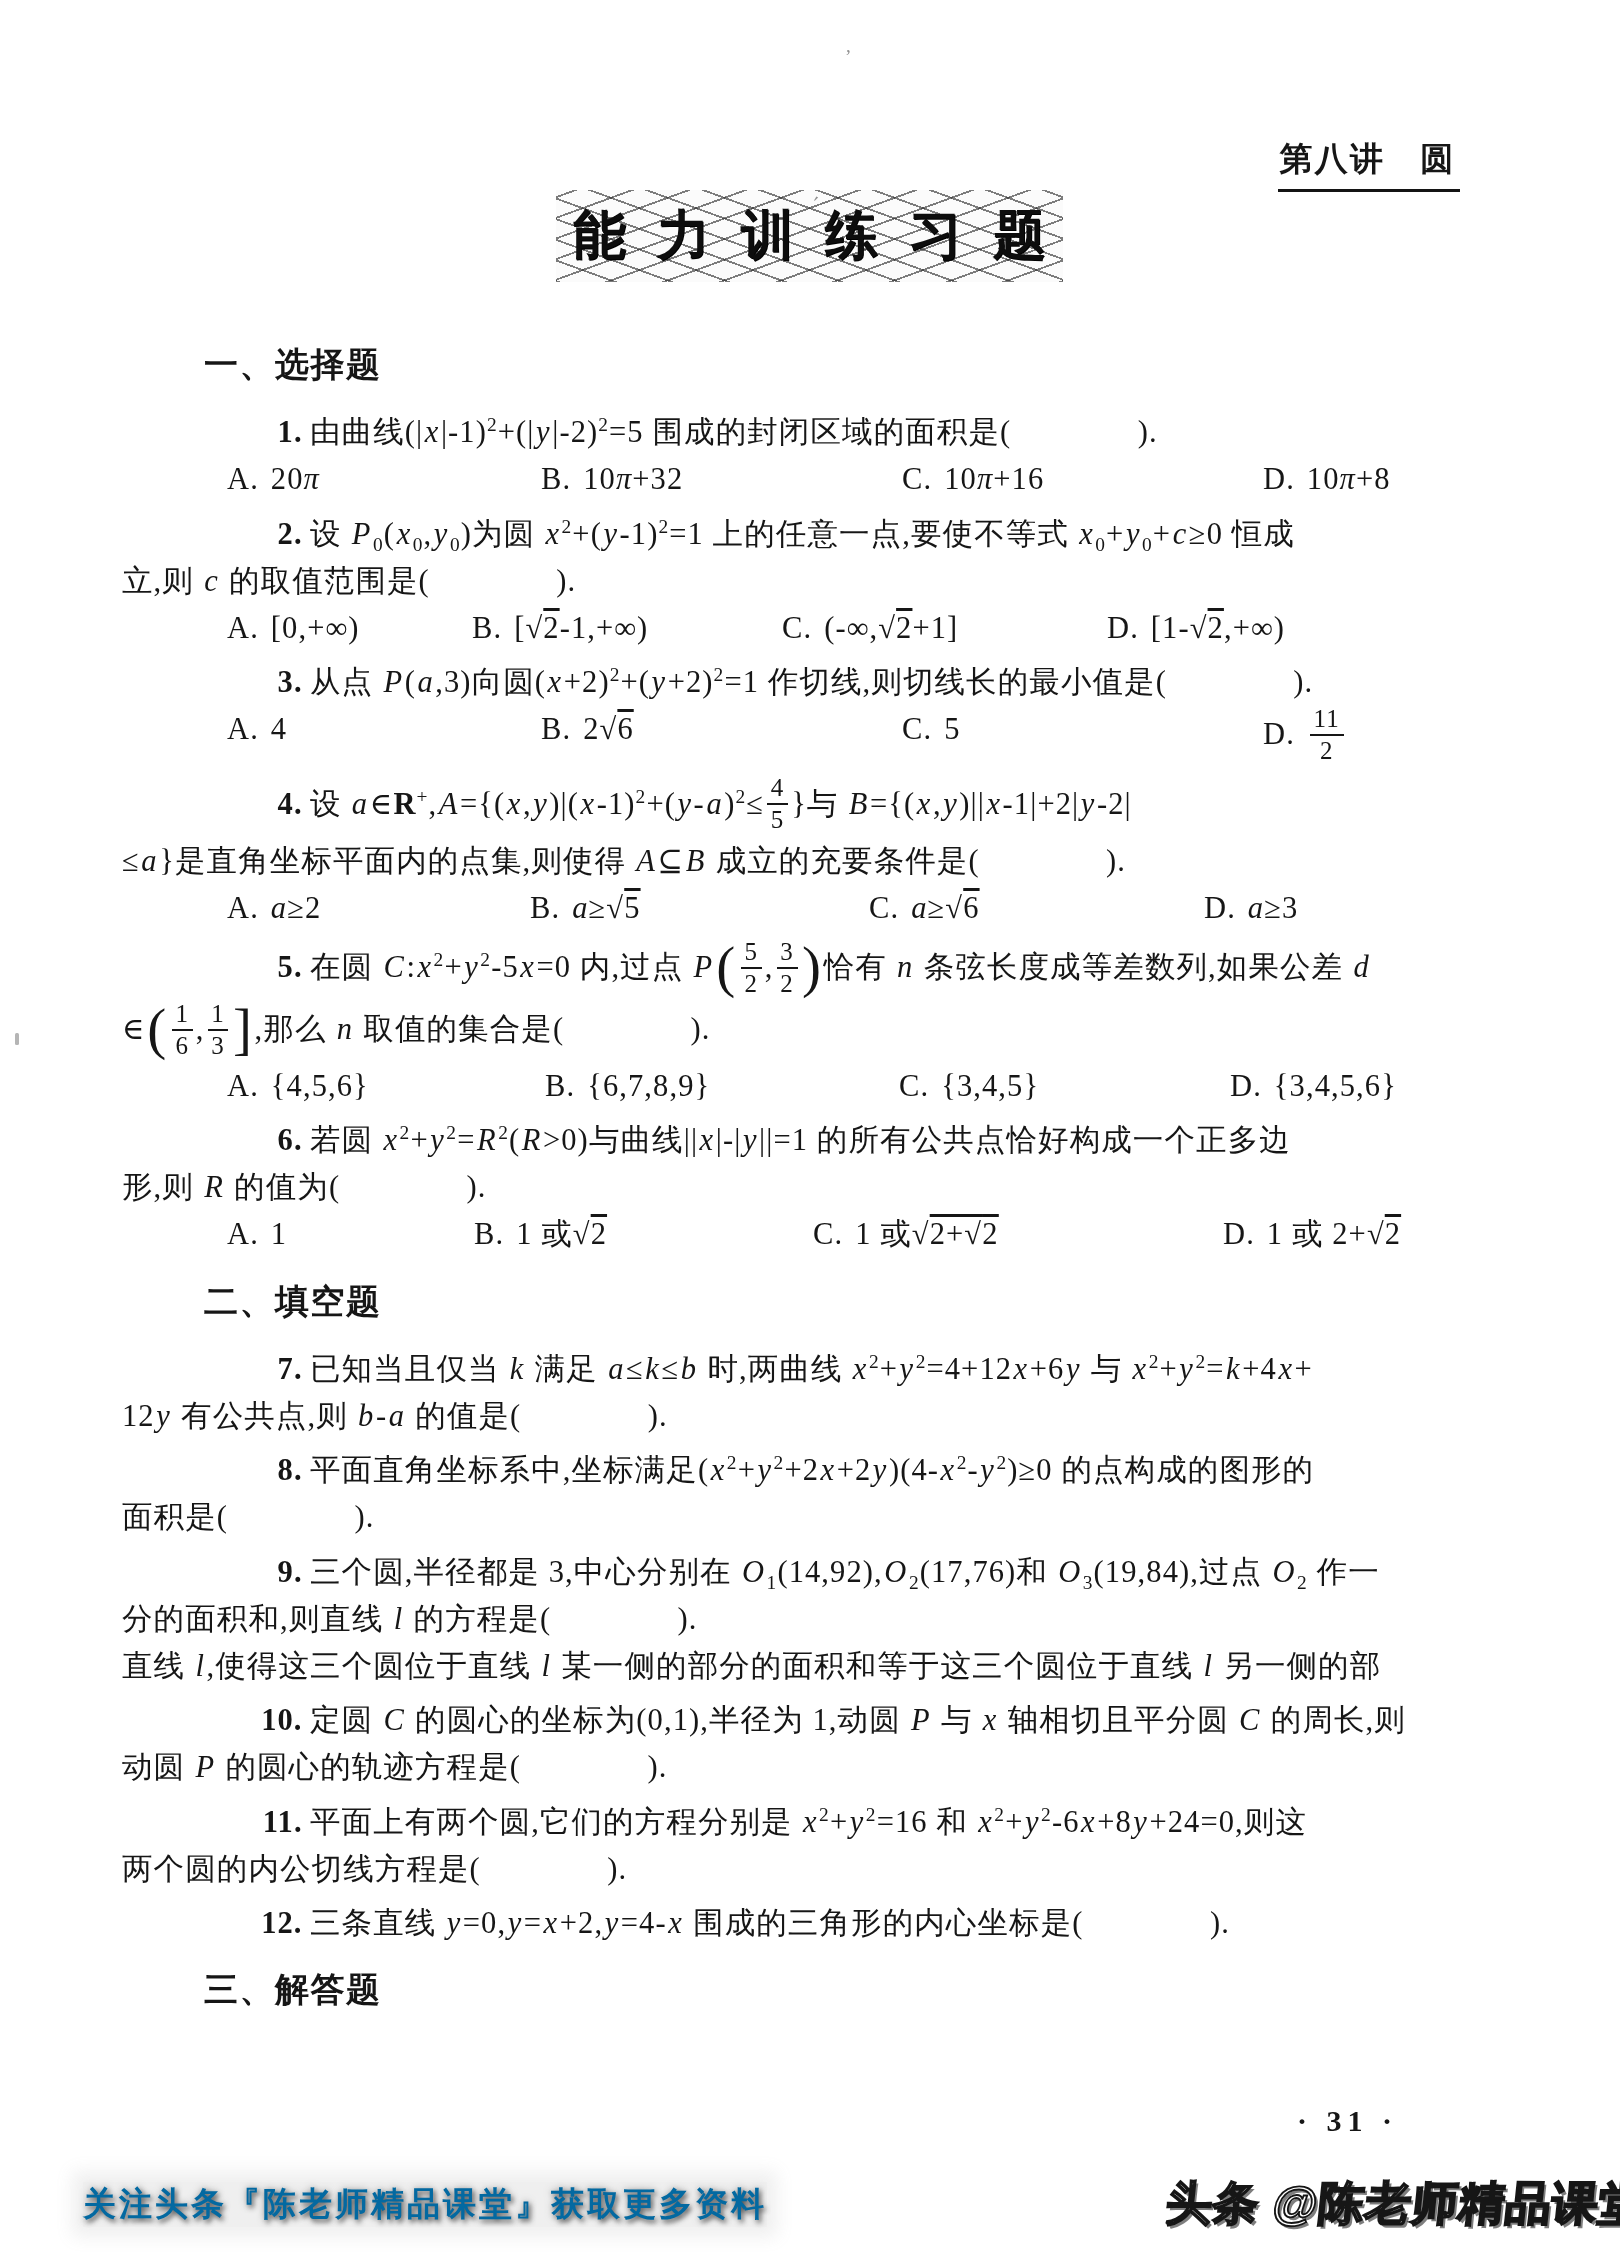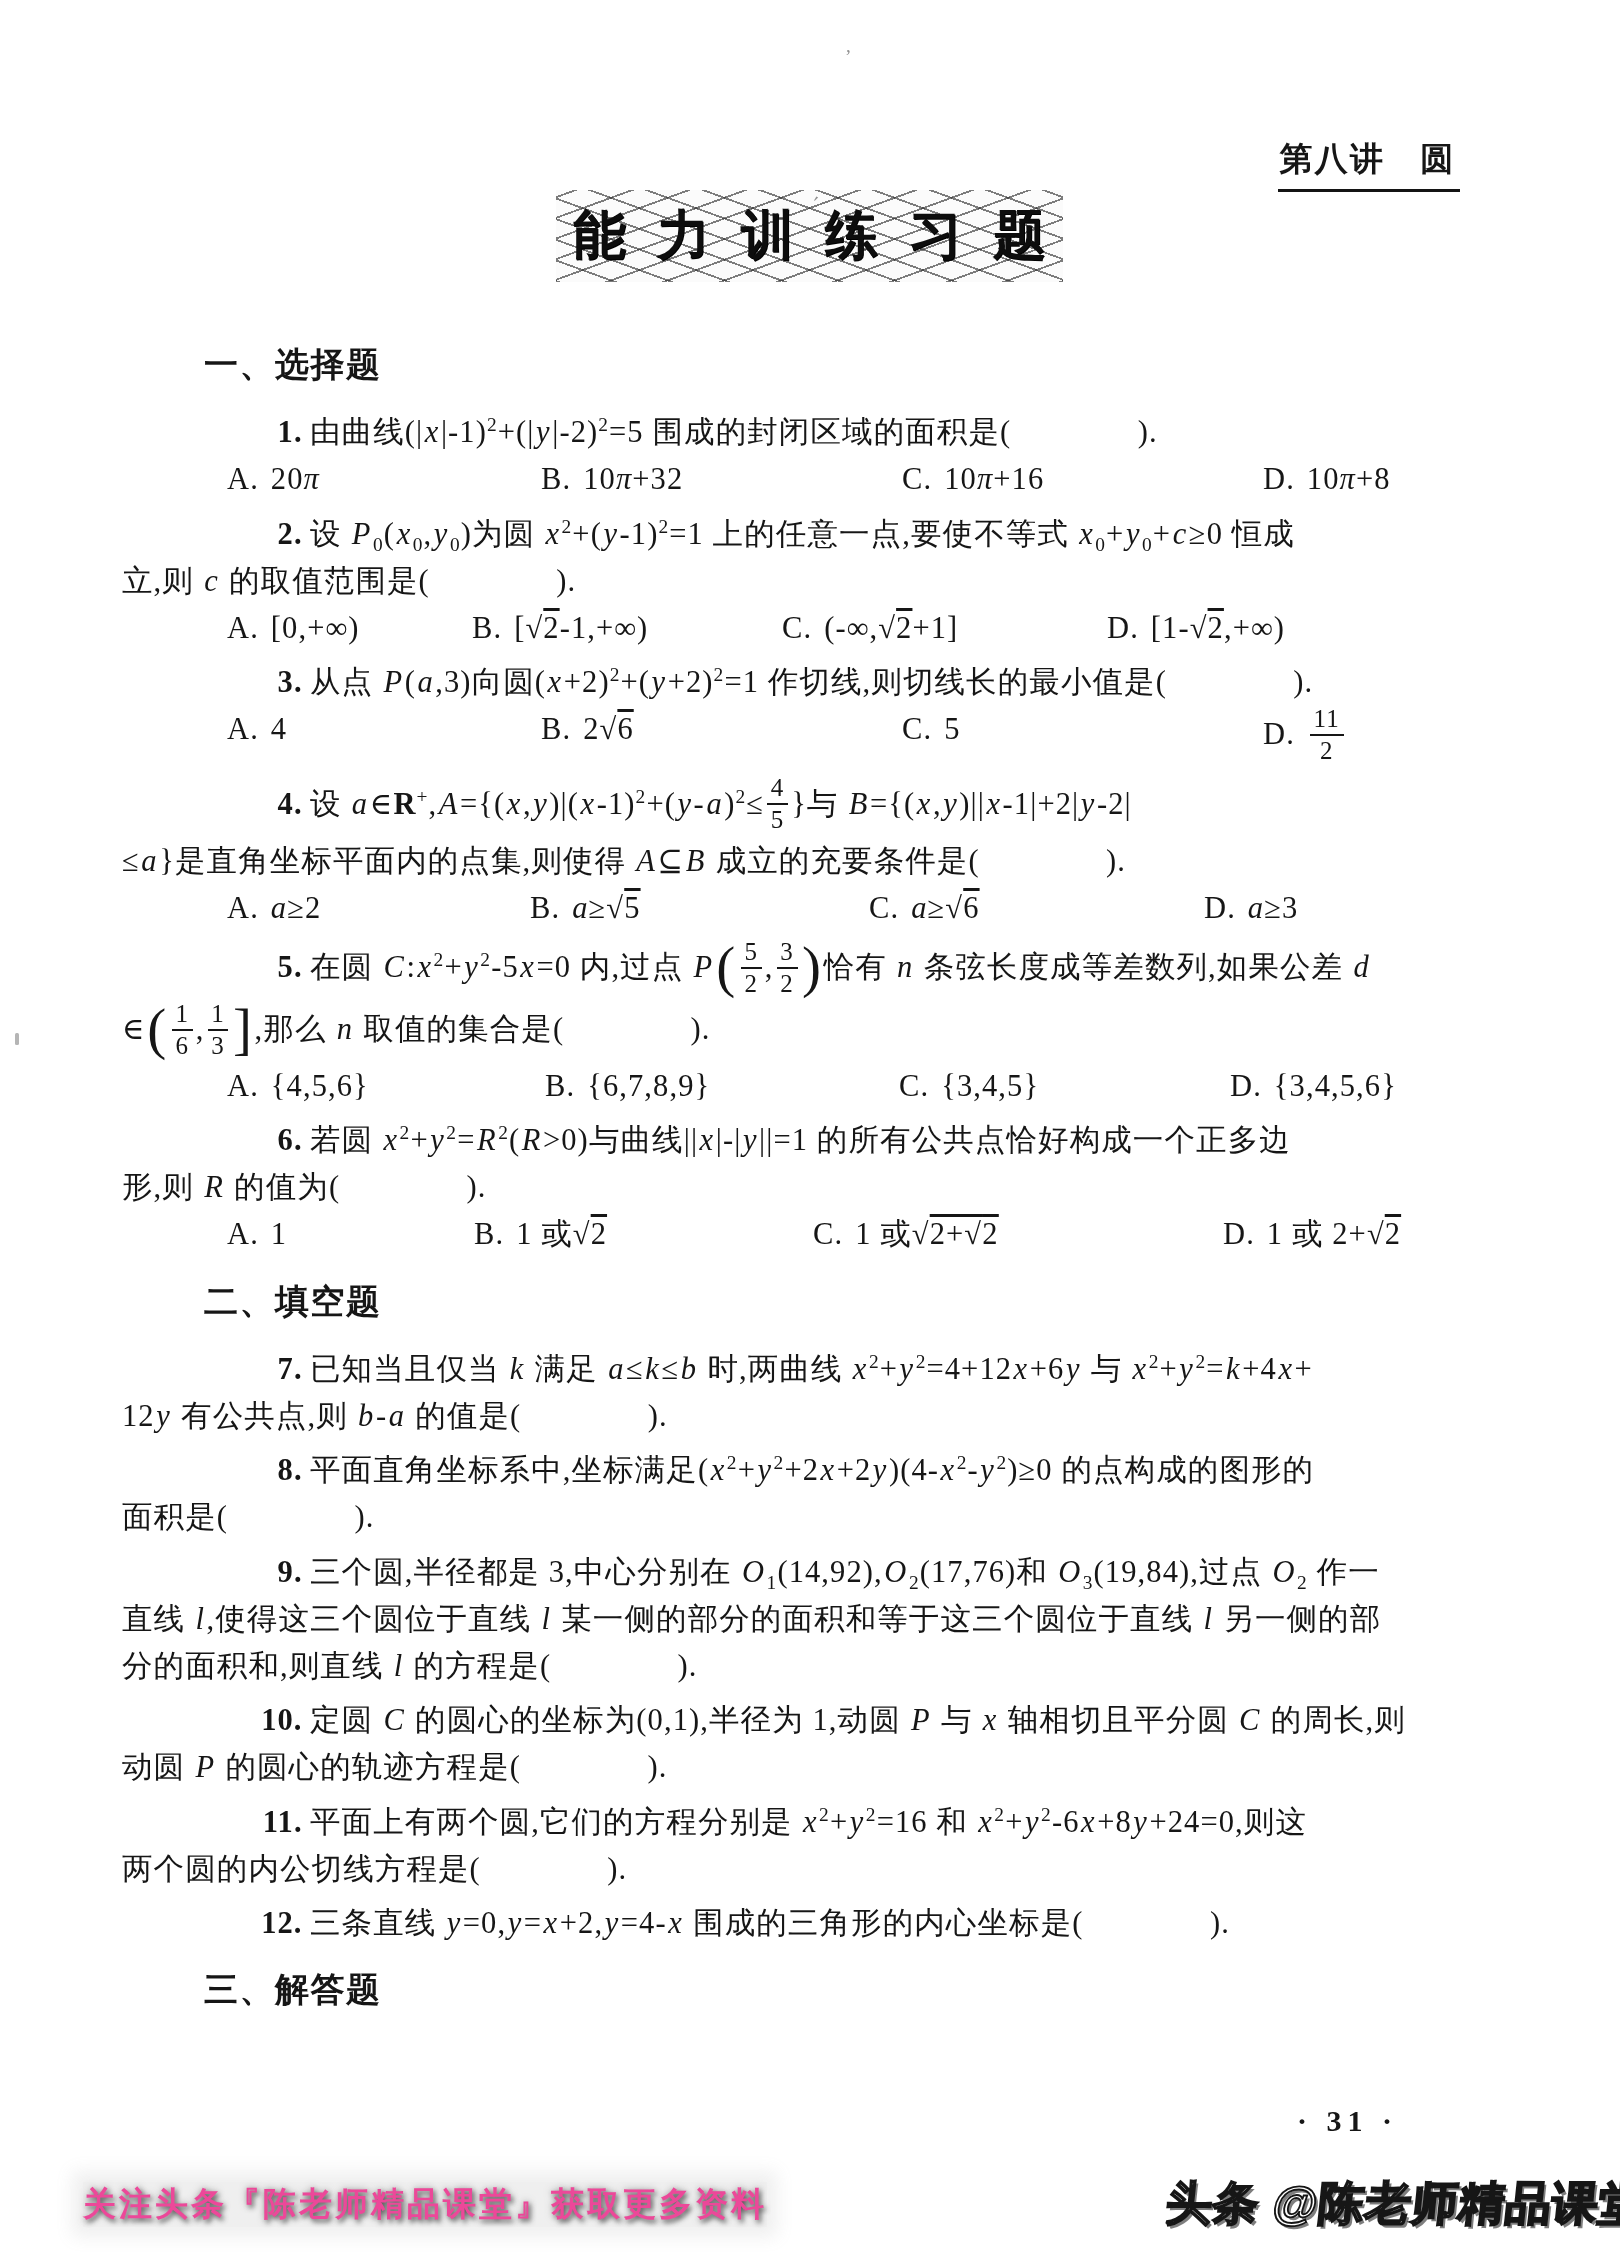--- a/index.html
+++ b/index.html
@@ -67,21 +67,21 @@
         vertical-align:middle; position:relative; top:-3px; padding:0 1.5px; }
 
   
   .page-num {
     position:absolute; left:1297px; top:2104px;
     font-size:30px; font-weight:bold; letter-spacing:6px; white-space:nowrap;
   }
   .footer-left {
     position:absolute; left:83px; top:2182px;
     font-family:Liberation Mono, monospace;
-    font-size:33px; font-weight:bold; letter-spacing:3px; color:#ec4899; white-space:nowrap;
+    font-size:33px; font-weight:bold; letter-spacing:3px; color:#0369a1; white-space:nowrap;
     text-shadow:2.2px 3px 5.2px rgba(60,60,60,.75), 0 0 7.4px rgba(90,90,90,.5);
     background:rgba(140,140,140,.14); box-shadow:0 0 16.4px 10.4px rgba(140,140,140,.14);
   }
   .footer-right {
     position:absolute; left:1166px; top:2173px;
     font-family:"Liberation Sans","DejaVu Sans",sans-serif;
     font-size:46px; font-weight:bold; letter-spacing:0.7px; white-space:nowrap;
     color:#ffffff; -webkit-text-stroke:1.9px #161616;
     text-shadow:3px 3px 0 rgba(20,20,20,.55);
     transform:skewX(-6deg);
@@ -186,22 +186,22 @@
       <div class="prob">
         <div class="pline"><b class="pnum">7.</b><span class="ltext">已知当且仅当 <i>k</i> 满足 <i>a</i>≤<i>k</i>≤<i>b</i> 时,两曲线 <i>x</i><sup>2</sup>+<i>y</i><sup>2</sup>=4+12<i>x</i>+6<i>y</i> 与 <i>x</i><sup>2</sup>+<i>y</i><sup>2</sup>=<i>k</i>+4<i>x</i>+</span></div>
         <div class="pline"><span class="ltext">12<i>y</i> 有公共点,则 <i>b</i>-<i>a</i> 的值是(    ).</span></div>
       </div>
       <div class="prob">
         <div class="pline"><b class="pnum">8.</b><span class="ltext">平面直角坐标系中,坐标满足(<i>x</i><sup>2</sup>+<i>y</i><sup>2</sup>+2<i>x</i>+2<i>y</i>)(4-<i>x</i><sup>2</sup>-<i>y</i><sup>2</sup>)≥0 的点构成的图形的</span></div>
         <div class="pline"><span class="ltext">面积是(    ).</span></div>
       </div>
       <div class="prob">
         <div class="pline"><b class="pnum">9.</b><span class="ltext">三个圆,半径都是 3,中心分别在 <i>O</i><sub>1</sub>(14,92),<i>O</i><sub>2</sub>(17,76)和 <i>O</i><sub>3</sub>(19,84),过点 <i>O</i><sub>2</sub> 作一</span></div>
+        <div class="pline"><span class="ltext">分的面积和,则直线 <i>l</i> 的方程是(    ).</span></div>
         <div class="pline"><span class="ltext">直线 <i>l</i>,使得这三个圆位于直线 <i>l</i> 某一侧的部分的面积和等于这三个圆位于直线 <i>l</i> 另一侧的部</span></div>
-        <div class="pline"><span class="ltext">分的面积和,则直线 <i>l</i> 的方程是(    ).</span></div>
       </div>
       <div class="prob">
         <div class="pline"><b class="pnum">10.</b><span class="ltext">定圆 <i>C</i> 的圆心的坐标为(0,1),半径为 1,动圆 <i>P</i> 与 <i>x</i> 轴相切且平分圆 <i>C</i> 的周长,则</span></div>
         <div class="pline"><span class="ltext">动圆 <i>P</i> 的圆心的轨迹方程是(    ).</span></div>
       </div>
       <div class="prob">
         <div class="pline"><b class="pnum">11.</b><span class="ltext">平面上有两个圆,它们的方程分别是 <i>x</i><sup>2</sup>+<i>y</i><sup>2</sup>=16 和 <i>x</i><sup>2</sup>+<i>y</i><sup>2</sup>-6<i>x</i>+8<i>y</i>+24=0,则这</span></div>
         <div class="pline"><span class="ltext">两个圆的内公切线方程是(    ).</span></div>
       </div>
       <div class="prob">

